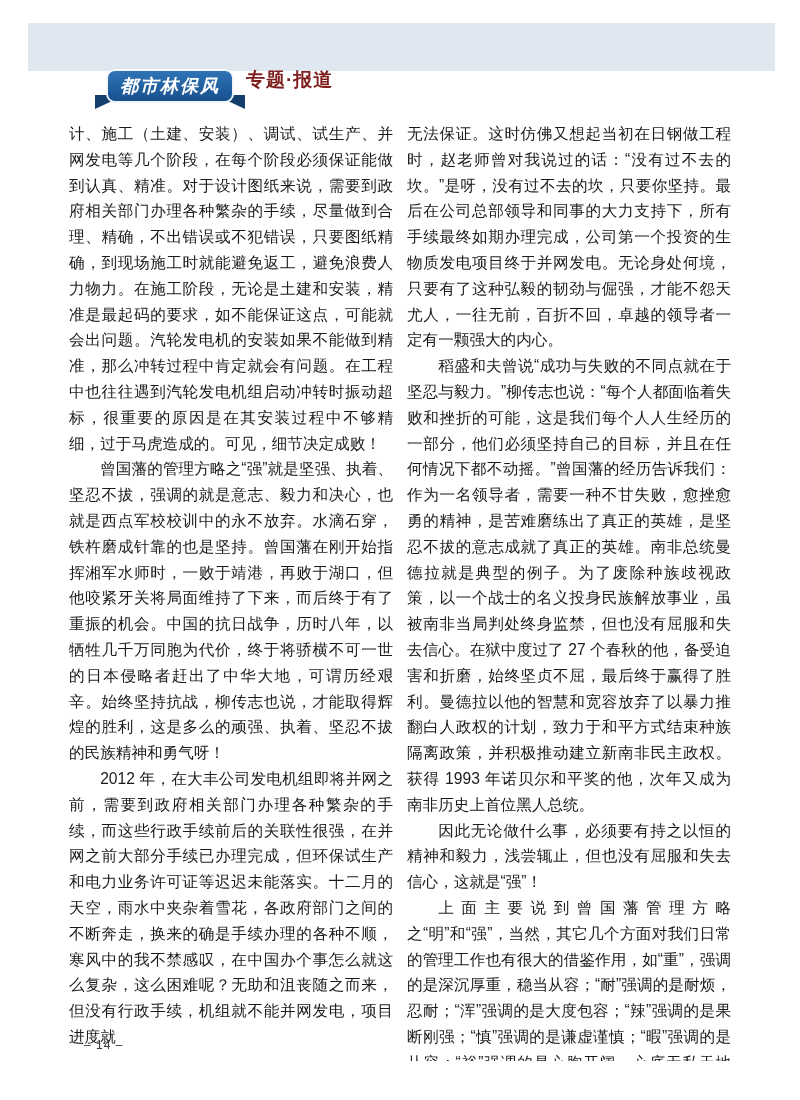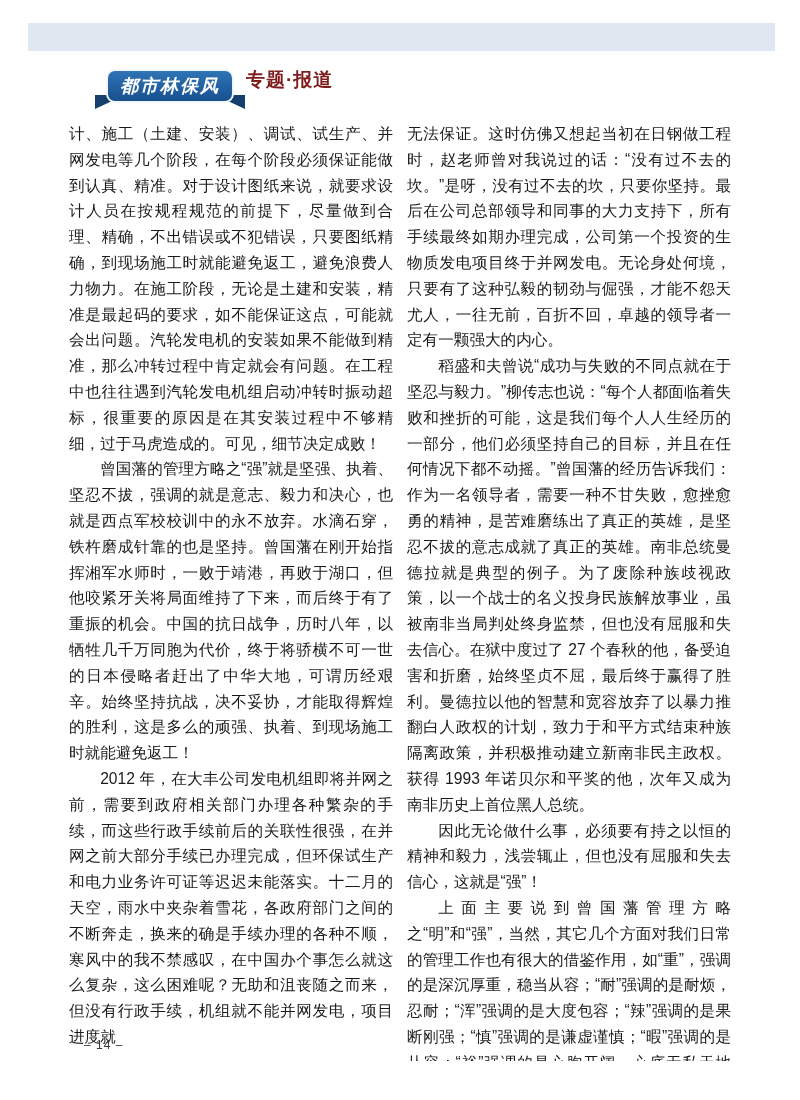--- a/index.html
+++ b/index.html
@@ -3,21 +3,21 @@
 <meta charset="utf-8">
 <style>
   html,body{margin:0;padding:0;}
   body{
     width:800px;height:1100px;position:relative;overflow:hidden;
     background:#ffffff;
     font-family:"Liberation Sans","DejaVu Sans",sans-serif;
   }
   
   .header-band{
-    position:absolute;left:28px;top:23px;width:747px;height:28px;
+    position:absolute;left:28px;top:23px;width:747px;height:48px;
     background:#dfe7f1;
   }
   .logo-ribbon{position:absolute;left:78px;top:46px;width:128px;height:34px;}
   .ribbon-fold{position:absolute;width:0;height:0;z-index:1;}
   .fold-left{left:-11px;bottom:-6px;border-top:14px solid #15406e;border-right:30px solid transparent;}
   .fold-right{right:-11px;bottom:-6px;border-top:14px solid #15406e;border-left:30px solid transparent;}
   .logo-badge{
     position:absolute;left:0;top:0;right:0;bottom:0;z-index:2;
     background:linear-gradient(#2f74b5,#17508f);
     border:2px solid #f2f6fb;border-radius:9px;
@@ -55,22 +55,22 @@
     <div class="ribbon-fold fold-left"></div>
     <div class="ribbon-fold fold-right"></div>
     <div class="logo-badge">
       <span>都市林保风</span>
     </div>
   </div>
   <div class="section-label">专题·报道</div>
 </div>
 
 <div class="col col-left" id="left-column-body">
-    <p class="para">计、施工（土建、安装）、调试、试生产、并网发电等几个阶段，在每个阶段必须保证能做到认真、精准。对于设计图纸来说，就要求设计人员在按规程规范的前提下，尽量做到合理、精确，不出错误或不犯错误，只要图纸精确，到现场施工时就能避免返工，避免浪费人力物力。在施工阶段，无论是土建和安装，精准是最起码的要求，如不能保证这点，可能就会出问题。汽轮发电机的安装如果不能做到精准，那么冲转过程中肯定就会有问题。在工程中也往往遇到汽轮发电机组启动冲转时振动超标，很重要的原因是在其安装过程中不够精细，过于马虎造成的。可见，细节决定成败！</p>
-    <p class="para indent">曾国藩的管理方略之“强”就是坚强、执着、坚忍不拔，强调的就是意志、毅力和决心，也就是西点军校校训中的永不放弃。水滴石穿，铁杵磨成针靠的也是坚持。曾国藩在刚开始指挥湘军水师时，一败于靖港，再败于湖口，但他咬紧牙关将局面维持了下来，而后终于有了重振的机会。中国的抗日战争，历时八年，以牺牲几千万同胞为代价，终于将骄横不可一世的日本侵略者赶出了中华大地，可谓历经艰辛。始终坚持抗战，决不妥协，才能取得辉煌的胜利，这是多么的顽强、执着、到现场施工时就能避免返工！</p>
+    <p class="para">计、施工（土建、安装）、调试、试生产、并网发电等几个阶段，在每个阶段必须保证能做到认真、精准。对于设计图纸来说，需要到政府相关部门办理各种繁杂的手续，尽量做到合理、精确，不出错误或不犯错误，只要图纸精确，到现场施工时就能避免返工，避免浪费人力物力。在施工阶段，无论是土建和安装，精准是最起码的要求，如不能保证这点，可能就会出问题。汽轮发电机的安装如果不能做到精准，那么冲转过程中肯定就会有问题。在工程中也往往遇到汽轮发电机组启动冲转时振动超标，很重要的原因是在其安装过程中不够精细，过于马虎造成的。可见，细节决定成败！</p>
+    <p class="para indent">曾国藩的管理方略之“强”就是坚强、执着、坚忍不拔，强调的就是意志、毅力和决心，也就是西点军校校训中的永不放弃。水滴石穿，铁杵磨成针靠的也是坚持。曾国藩在刚开始指挥湘军水师时，一败于靖港，再败于湖口，但他咬紧牙关将局面维持了下来，而后终于有了重振的机会。中国的抗日战争，历时八年，以牺牲几千万同胞为代价，终于将骄横不可一世的日本侵略者赶出了中华大地，可谓历经艰辛。始终坚持抗战，柳传志也说，才能取得辉煌的胜利，这是多么的顽强、执着、坚忍不拔的民族精神和勇气呀！</p>
     <p class="para indent">2012 年，在大丰公司发电机组即将并网之前，需要到政府相关部门办理各种繁杂的手续，而这些行政手续前后的关联性很强，在并网之前大部分手续已办理完成，但环保试生产和电力业务许可证等迟迟未能落实。十二月的天空，雨水中夹杂着雪花，各政府部门之间的不断奔走，换来的确是手续办理的各种不顺，寒风中的我不禁感叹，在中国办个事怎么就这么复杂，这么困难呢？无助和沮丧随之而来，但没有行政手续，机组就不能并网发电，项目进度就</p>
   </div>
 
 <div class="col col-right">
   <div id="right-column-body">
       <p class="para">无法保证。这时仿佛又想起当初在日钢做工程时，赵老师曾对我说过的话：“没有过不去的坎。”是呀，没有过不去的坎，只要你坚持。最后在公司总部领导和同事的大力支持下，所有手续最终如期办理完成，公司第一个投资的生物质发电项目终于并网发电。无论身处何境，只要有了这种弘毅的韧劲与倔强，才能不怨天尤人，一往无前，百折不回，卓越的领导者一定有一颗强大的内心。</p>
       <p class="para indent">稻盛和夫曾说“成功与失败的不同点就在于坚忍与毅力。”柳传志也说：“每个人都面临着失败和挫折的可能，这是我们每个人人生经历的一部分，他们必须坚持自己的目标，并且在任何情况下都不动摇。”曾国藩的经历告诉我们：作为一名领导者，需要一种不甘失败，愈挫愈勇的精神，是苦难磨练出了真正的英雄，是坚忍不拔的意志成就了真正的英雄。南非总统曼德拉就是典型的例子。为了废除种族歧视政策，以一个战士的名义投身民族解放事业，虽被南非当局判处终身监禁，但也没有屈服和失去信心。在狱中度过了 27 个春秋的他，备受迫害和折磨，始终坚贞不屈，最后终于赢得了胜利。曼德拉以他的智慧和宽容放弃了以暴力推翻白人政权的计划，致力于和平方式结束种族隔离政策，并积极推动建立新南非民主政权。获得 1993 年诺贝尔和平奖的他，次年又成为南非历史上首位黑人总统。</p>
       <p class="para indent">因此无论做什么事，必须要有持之以恒的精神和毅力，浅尝辄止，但也没有屈服和失去信心，这就是“强”！</p>
       <p class="para indent">上面主要说到曾国藩管理方略之“明”和“强”，当然，其它几个方面对我们日常的管理工作也有很大的借鉴作用，如“重”，强调的是深沉厚重，稳当从容；“耐”强调的是耐烦，忍耐；“浑”强调的是大度包容；“辣”强调的是果断刚强；“慎”强调的是谦虚谨慎；“暇”强调的是从容；“裕”强调的是心胸开阔，心底无私天地宽。一个人如果能做到这些，那么他就一定能有所作为。</p>
     </div>

